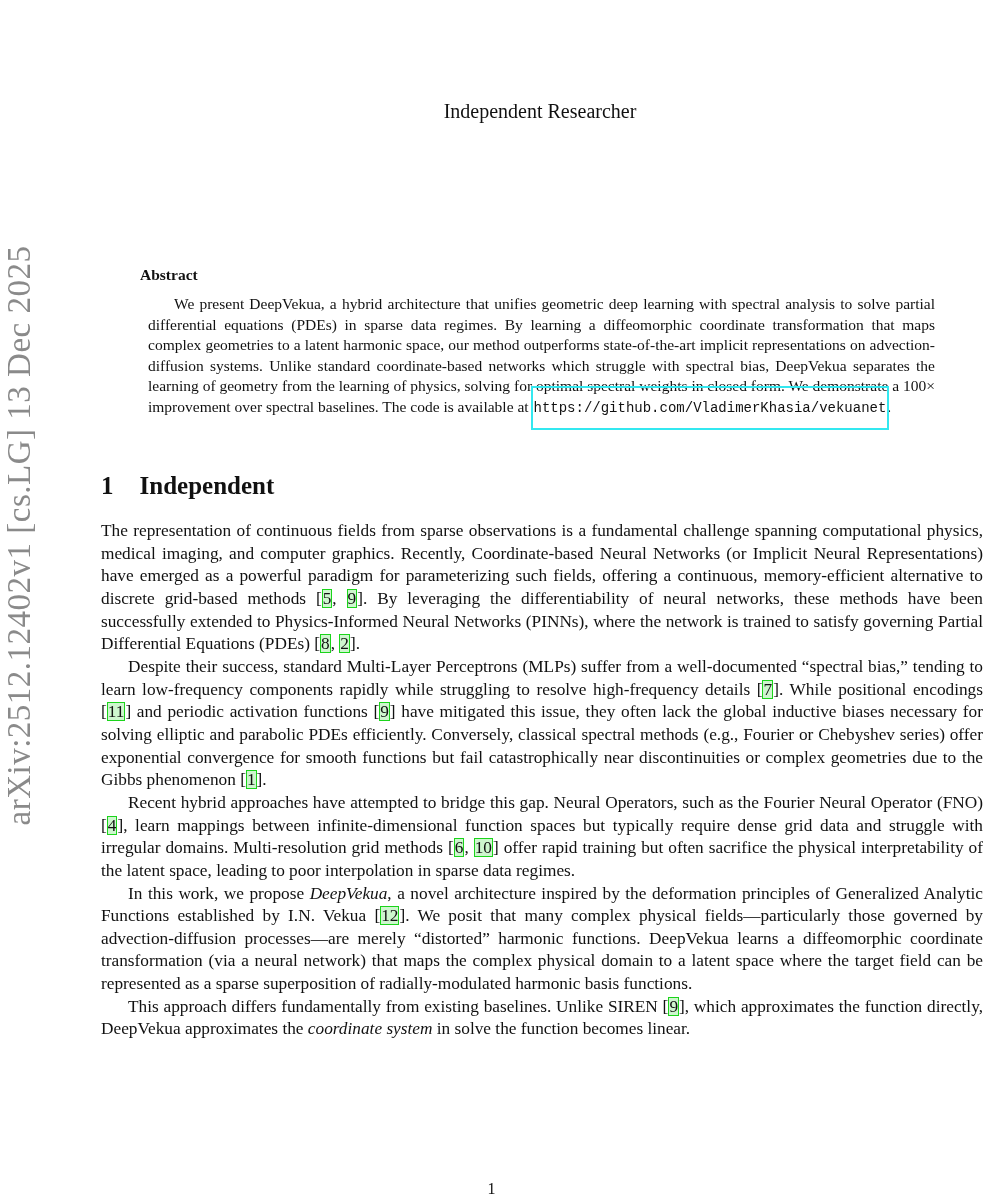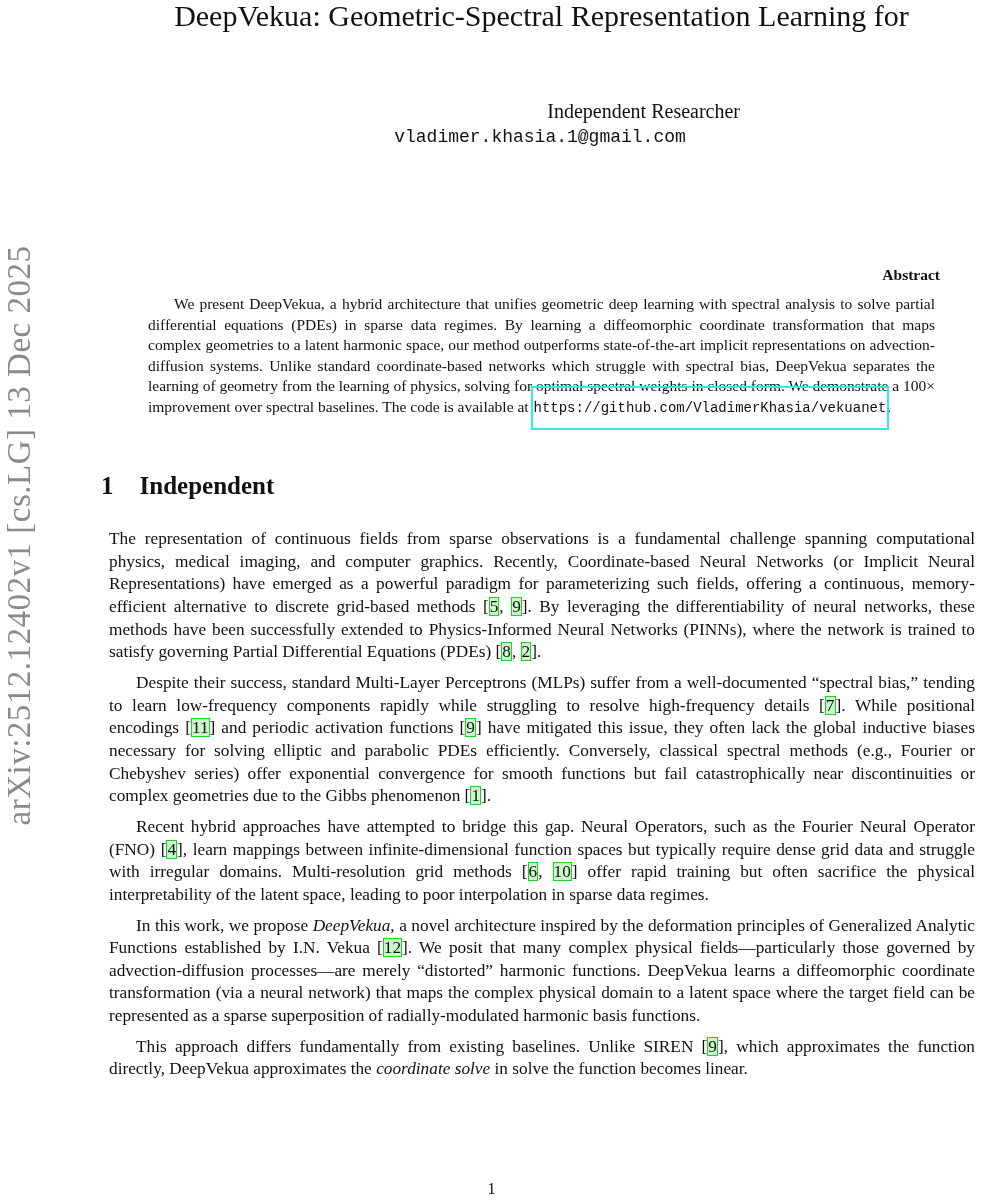--- a/index.html
+++ b/index.html
@@ -25,89 +25,88 @@
     }
     .title {
       position: absolute; left: 100px; top: -4px; width: 883px;
       text-align: center; font-size: 30px; line-height: 40px;
       font-weight: normal; margin: 0;
     }
     .author-block {
       position: absolute; left: 340px; top: 98px; width: 400px; text-align: center;
     }
     .author-name { font-size: 20px; font-weight: bold; line-height: 26px; }
-    .affil { font-size: 20px; line-height: 26px; text-align: right; }
+    .affil { font-size: 20px; line-height: 26px; }
     .email { font-family: "Liberation Mono", "DejaVu Sans Mono", monospace; font-size: 18px; line-height: 26px; }
     .date { font-size: 20px; line-height: 26px; margin-top: 18px; }
     .abstract-head {
       position: absolute; left: 140px; top: 266px; width: 800px;
-      text-align: right; font-weight: bold; font-size: 15.5px;
+      text-align: left; font-weight: bold; font-size: 15.5px;
     }
     .abstract-body {
       position: absolute; left: 148px; top: 294px; width: 787px;
       font-size: 15.5px; line-height: 20.6px; text-align: justify;
       text-indent: 26px;
     }
     .link {
       font-family: "Liberation Mono", "DejaVu Sans Mono", monospace;
       font-size: 14px;
       outline: 2px solid #33e8f0; outline-offset: 0px;
       padding: 12px 1px;
     }
     .section-head {
       position: absolute; left: 101px; top: 472px; font-size: 25px; font-weight: bold;
       display: flex; gap: 26px; margin: 0;
     }
     .body-text {
       position: absolute; left: 101px; top: 520px; width: 882px;
       font-size: 17.3px; line-height: 22.65px; text-align: justify;
     }
-    .body-text p { margin: 8px; text-indent: 27px; }
+    .body-text p { margin: 0; text-indent: 27px; }
     .body-text p.first { text-indent: 0; }
     .cite {
       outline: 1.5px solid #1bd41b; outline-offset: -1px;
       background: rgba(60, 220, 60, 0.25);
       padding: 0 1px;
     }
     .page-number {
       position: absolute; left: 0; width: 983px; top: 1180px;
       text-align: center; font-size: 16px;
     }
     em { }
   </style>
 </head>
 <body>
 
 <div class="arxiv-stamp">
   <span>arXiv:2512.12402v1  [cs.LG]  13 Dec 2025</span>
 </div>
 
 <h1 class="title">
-  <span>DeepVekua: Geometric-Spectral Representation Learning for</span><br>
+  <br>
 </h1>
 
 <div class="author-block">
   <div class="affil">Independent Researcher</div>
-  <div class="email">vladimer.khasia.1@gmail.com</div>
 </div>
 
 <div class="abstract-head">Abstract</div>
 <div class="abstract-body"><span>We present DeepVekua, a hybrid architecture that unifies geometric deep learning with spectral analysis to solve partial differential equations (PDEs) in sparse data regimes. By learning a diffeomorphic coordinate transformation that maps complex geometries to a latent harmonic space, our method outperforms state-of-the-art implicit representations on advection-diffusion systems. Unlike standard coordinate-based networks which struggle with spectral bias, DeepVekua separates the learning of geometry from the learning of physics, solving for optimal spectral weights in closed form. We demonstrate a 100× improvement over spectral baselines. The code is available at </span><span class="link">https://github.com/VladimerKhasia/vekuanet</span><span>.</span></div>
 
 <h2 class="section-head">
   <span>1</span>
   <span>Independent</span>
 </h2>
 
 <div class="body-text">
   <p class="first"><span>The representation of continuous fields from sparse observations is a fundamental challenge spanning computational physics, medical imaging, and computer graphics. Recently, Coordinate-based Neural Networks (or Implicit Neural Representations) have emerged as a powerful paradigm for parameterizing such fields, offering a continuous, memory-efficient alternative to discrete grid-based methods [</span><span class="cite">5</span><span>, </span><span class="cite">9</span><span>]. By leveraging the differentiability of neural networks, these methods have been successfully extended to Physics-Informed Neural Networks (PINNs), where the network is trained to satisfy governing Partial Differential Equations (PDEs) [</span><span class="cite">8</span><span>, </span><span class="cite">2</span><span>].</span></p>
 
   <p><span>Despite their success, standard Multi-Layer Perceptrons (MLPs) suffer from a well-documented “spectral bias,” tending to learn low-frequency components rapidly while struggling to resolve high-frequency details [</span><span class="cite">7</span><span>]. While positional encodings [</span><span class="cite">11</span><span>] and periodic activation functions [</span><span class="cite">9</span><span>] have mitigated this issue, they often lack the global inductive biases necessary for solving elliptic and parabolic PDEs efficiently. Conversely, classical spectral methods (e.g., Fourier or Chebyshev series) offer exponential convergence for smooth functions but fail catastrophically near discontinuities or complex geometries due to the Gibbs phenomenon [</span><span class="cite">1</span><span>].</span></p>
 
   <p><span>Recent hybrid approaches have attempted to bridge this gap. Neural Operators, such as the Fourier Neural Operator (FNO) [</span><span class="cite">4</span><span>], learn mappings between infinite-dimensional function spaces but typically require dense grid data and struggle with irregular domains. Multi-resolution grid methods [</span><span class="cite">6</span><span>, </span><span class="cite">10</span><span>] offer rapid training but often sacrifice the physical interpretability of the latent space, leading to poor interpolation in sparse data regimes.</span></p>
 
   <p><span>In this work, we propose </span><em>DeepVekua</em><span>, a novel architecture inspired by the deformation principles of Generalized Analytic Functions established by I.N. Vekua [</span><span class="cite">12</span><span>]. We posit that many complex physical fields—particularly those governed by advection-diffusion processes—are merely “distorted” harmonic functions. DeepVekua learns a diffeomorphic coordinate transformation (via a neural network) that maps the complex physical domain to a latent space where the target field can be represented as a sparse superposition of radially-modulated harmonic basis functions.</span></p>
 
-  <p><span>This approach differs fundamentally from existing baselines. Unlike SIREN [</span><span class="cite">9</span><span>], which approximates the function directly, DeepVekua approximates the </span><em>coordinate solve</em><span> in solve the function becomes linear.</span></p>
+  <p><span>This approach differs fundamentally from existing baselines. Unlike SIREN [</span><span class="cite">9</span><span>], which approximates the function directly, DeepVekua approximates the </span><em>coordinate system</em><span> in solve the function becomes linear.</span></p>
 
 </div>
 
 <div class="page-number">1</div>
 
 </body></html>

